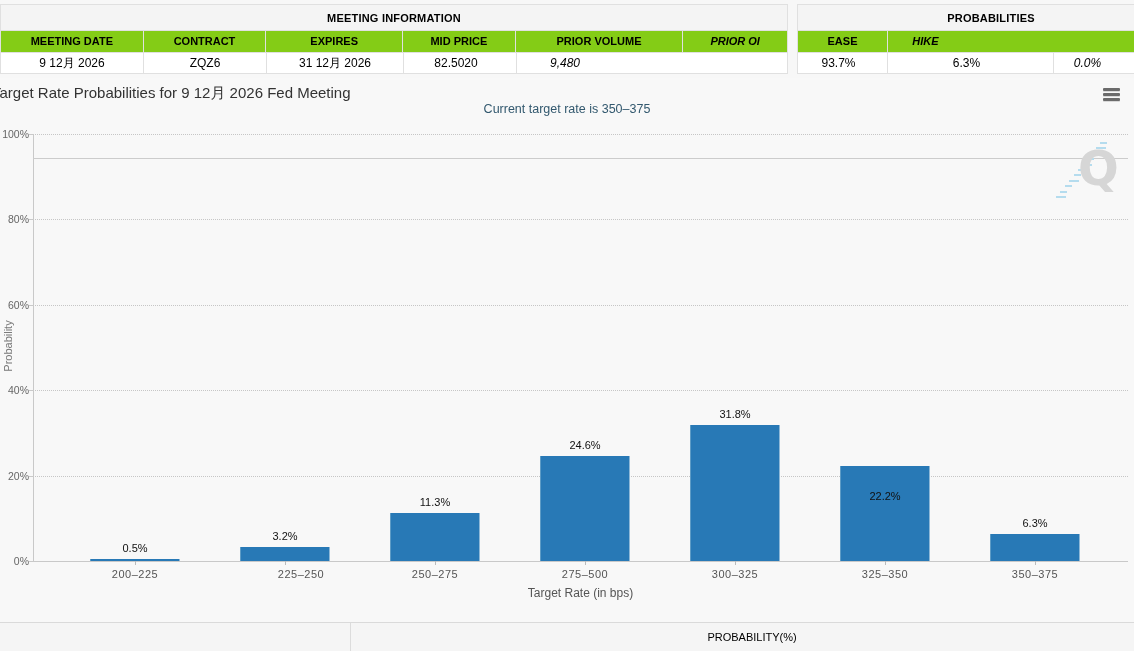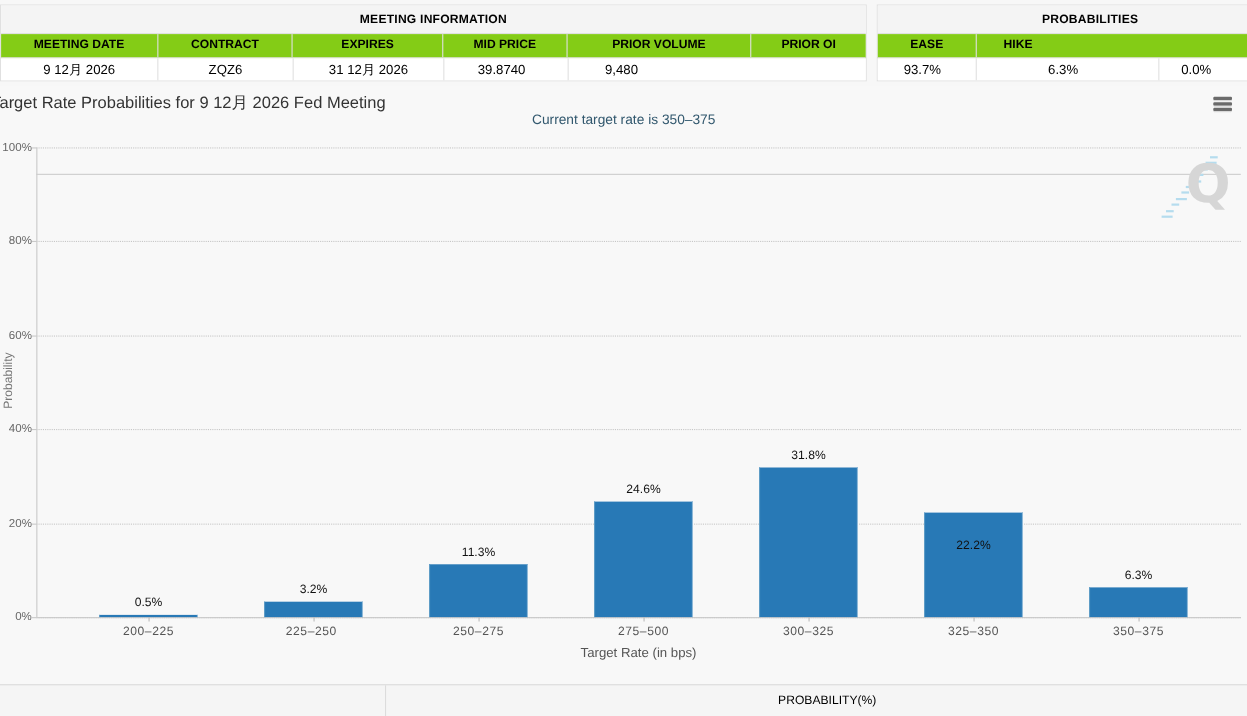--- a/index.html
+++ b/index.html
@@ -14,21 +14,21 @@
     height:26px; line-height:26px; text-align:center; font-size:11px; font-weight:bold;
     background:#f4f4f4; border-bottom:1px solid #e0e0e0; letter-spacing:.2px;
   }
   .tbl-row { display:flex; }
   .hdr-row { background:#84cc16; border-bottom:1px solid #e0e0e0; }
   .val-row { background:#ffffff; }
   .cell {
     height:21px; line-height:21px; font-size:11px; font-weight:bold;
     border-right:1px solid #e0e0e0; overflow:hidden; white-space:nowrap;
   }
-  .cell:last-child { border-right:none; }
+  .cell:last-child { border-right:none;font-style:italic; }
   .val-row .cell { font-size:12px; font-weight:normal; height:20px; line-height:20px;text-align:center; }
   .c { text-align:center; }
   .r { text-align:right; padding-right:8px; }
   
   .chart { position:absolute; left:0; top:78px; width:1134px; height:544px; background:#f8f8f8; }
   .chart-title {
     position:absolute; left:-8px; top:6px; font-size:15px; color:#333;
     white-space:nowrap;
   }
   .chart-subtitle {
@@ -83,21 +83,21 @@
       <div class="cell c" style="width:123px">CONTRACT</div>
       <div class="cell c" style="width:137px">EXPIRES</div>
       <div class="cell c" style="width:113px">MID PRICE</div>
       <div class="cell c" style="width:168px">PRIOR VOLUME</div>
       <div class="cell c" style="width:104px">PRIOR OI</div>
     </div>
     <div class="tbl-row val-row">
       <div class="cell c" style="width:143px">9 12月 2026</div>
       <div class="cell c" style="width:123px">ZQZ6</div>
       <div class="cell c" style="width:137px">31 12月 2026</div>
-      <div class="cell r" style="width:113px">39.8740</div>
+      <div class="cell r" style="width:113px">82.5020</div>
       <div class="cell r" style="width:104px">9,480</div>
     </div>
   </div>
 
   <div class="tbl" style="left:797px; width:388px;">
     <div class="tbl-title">PROBABILITIES</div>
     <div class="tbl-row hdr-row">
       <div class="cell c" style="width:90px">EASE</div>
       <div class="cell c" style="width:75px">HIKE</div>
     </div>
@@ -152,21 +152,21 @@
         <div class="wm-dash" style="left: 1064.8px; top: 107.2px; width: 7px;"></div>
         <div class="wm-dash" style="left: 1060.4px; top: 112.6px; width: 7px;"></div>
         <div class="wm-dash" style="left: 1056px; top: 118px; width: 10px;"></div>
         <div class="bar" style="left: 90px; top: 481px; width: 90px; height: 2px; background: rgb(40, 121, 182);"></div>
         <div class="bar-label" style="left: 90px; top: 464px;">0.5%</div>
         <div class="xtick-mark" style="left: 135px; top: 483px;"></div>
         <div class="cat-label" style="left: 60px; top: 490px;">200–225</div>
         <div class="bar" style="left: 240px; top: 469px; width: 90px; height: 14px; background: rgb(40, 121, 182);"></div>
         <div class="bar-label" style="left: 240px; top: 452px;">3.2%</div>
         <div class="xtick-mark" style="left: 285px; top: 483px;"></div>
-        <div class="cat-label" style="left: 208px; top: 490px;">225–250</div>
+        <div class="cat-label" style="left: 226px; top: 490px;">225–250</div>
         <div class="bar" style="left: 390px; top: 435px; width: 90px; height: 48px; background: rgb(40, 121, 182);"></div>
         <div class="bar-label" style="left: 390px; top: 418px;">11.3%</div>
         <div class="xtick-mark" style="left: 435px; top: 483px;"></div>
         <div class="cat-label" style="left: 360px; top: 490px;">250–275</div>
         <div class="bar" style="left: 540px; top: 378px; width: 90px; height: 105px; background: rgb(40, 121, 182);"></div>
         <div class="bar-label" style="left: 540px; top: 361px;">24.6%</div>
         <div class="xtick-mark" style="left: 585px; top: 483px;"></div>
         <div class="cat-label" style="left: 510px; top: 490px;">275–500</div>
         <div class="bar" style="left: 690px; top: 347px; width: 90px; height: 136px; background: rgb(40, 121, 182);"></div>
         <div class="bar-label" style="left: 690px; top: 330px;">31.8%</div>

